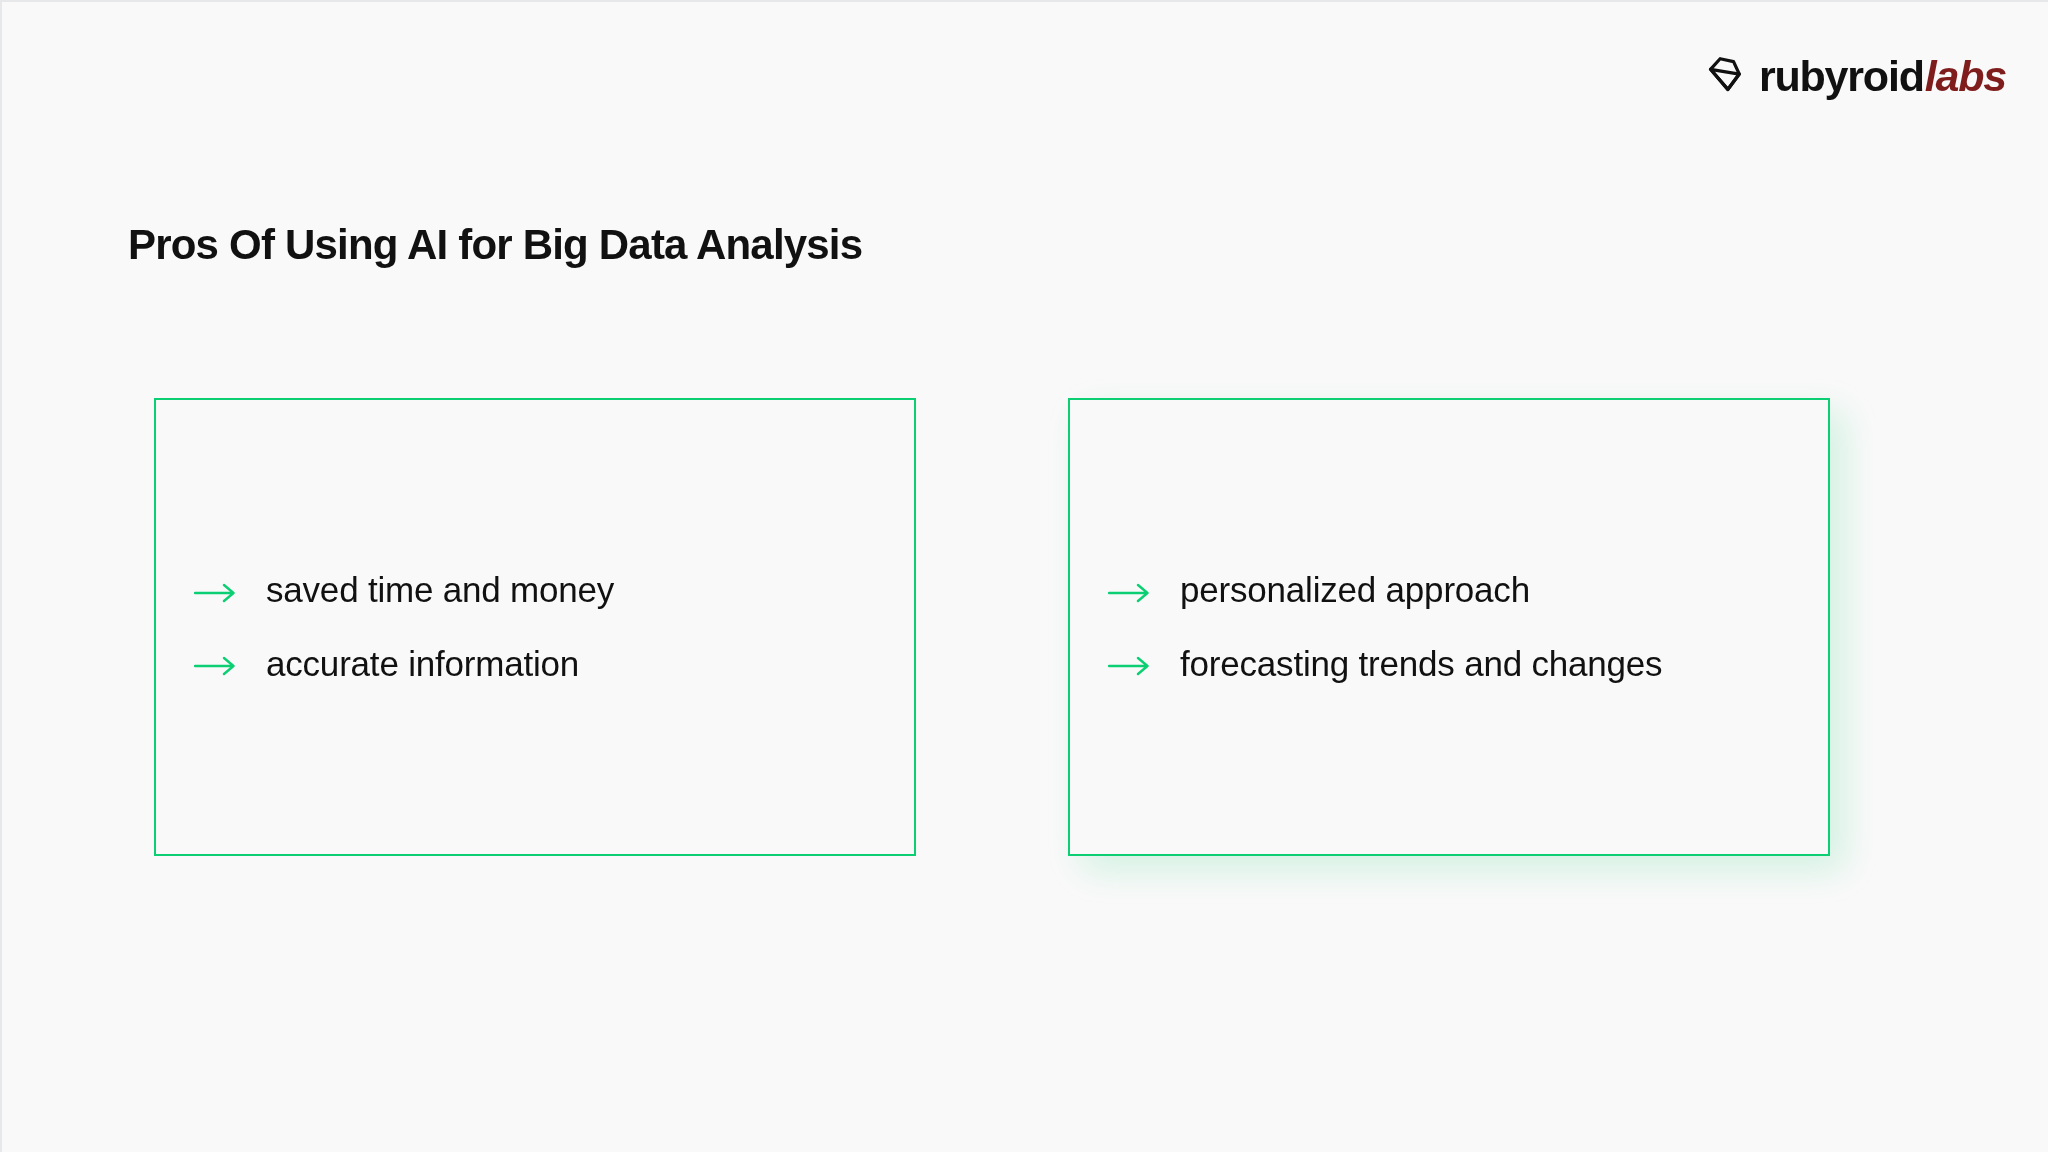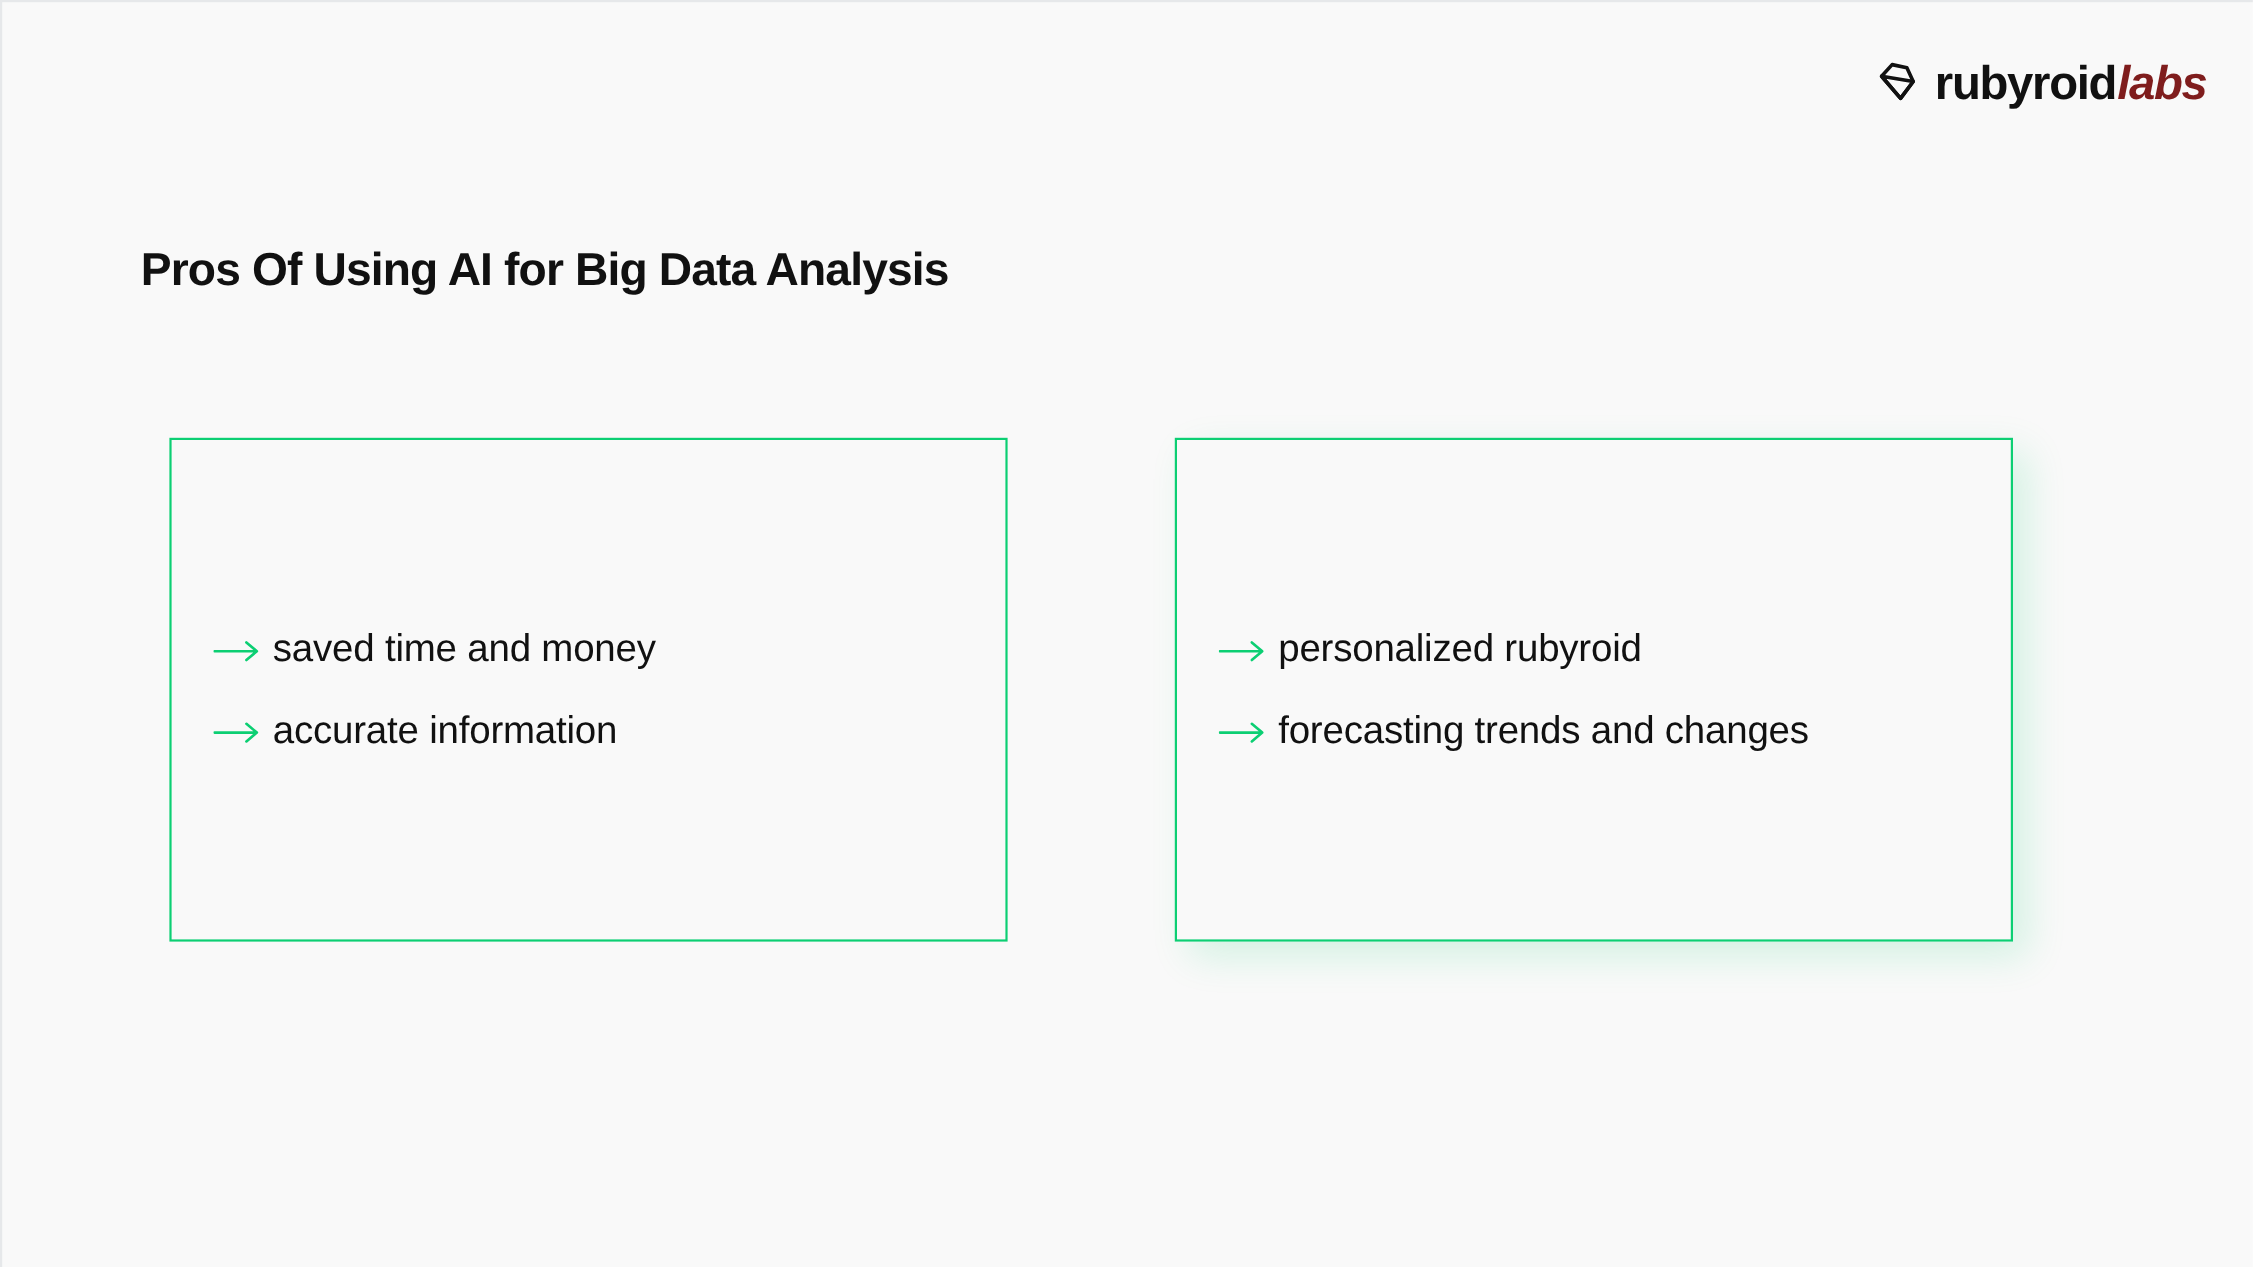--- a/index.html
+++ b/index.html
@@ -104,22 +104,22 @@
     margin: 0;
     padding: 0 46px 0 48px;
     width: 100%;
     box-sizing: border-box;
   }
   .card--left .card-list { padding-left: 38px; }
   .card--right .card-list { padding-left: 38px; }
 
   .card-list-item {
     display: flex;
-    align-items: flex-start;
-    gap: 10px;
+    align-items: center;
+    gap: 28px;
     margin-bottom: 30px;
   }
   .card-list-item:last-child { margin-bottom: 0; }
 
   .arrow-icon {
     flex: none;
     width: 44px;
     height: 38px;
     margin-top: 5px;
     display: block;
@@ -170,21 +170,21 @@
         </li>
       </ul>
     </div>
 
     <div class="card card--right">
       <ul class="card-list">
         <li class="card-list-item">
           <svg class="arrow-icon" viewBox="0 0 44 24" aria-hidden="true">
             <path d="M1 12 H39 M30 4 L39.5 12 L30 20" fill="none" stroke="#0ccf73" stroke-width="2.4" stroke-linecap="round" stroke-linejoin="round"></path>
           </svg>
-          <span class="item-text">personalized rubyroid</span>
+          <span class="item-text">personalized approach</span>
         </li>
         <li class="card-list-item">
           <svg class="arrow-icon" viewBox="0 0 44 24" aria-hidden="true">
             <path d="M1 12 H39 M30 4 L39.5 12 L30 20" fill="none" stroke="#0ccf73" stroke-width="2.4" stroke-linecap="round" stroke-linejoin="round"></path>
           </svg>
           <span class="item-text">forecasting trends and changes</span>
         </li>
       </ul>
     </div>
 

